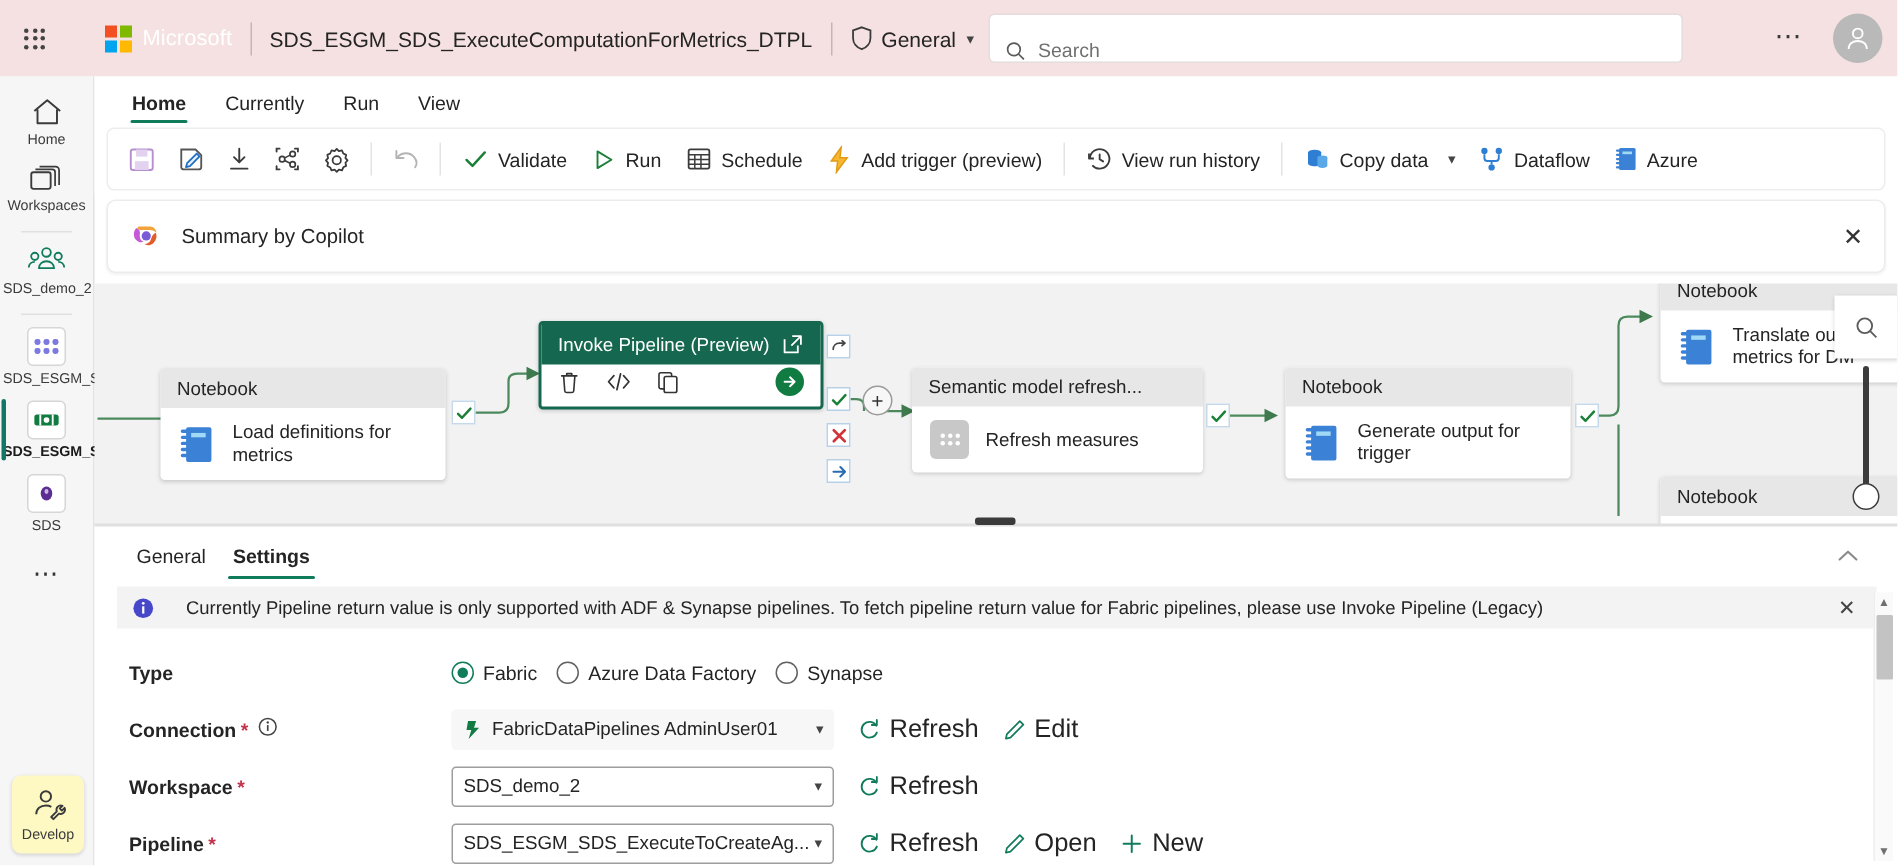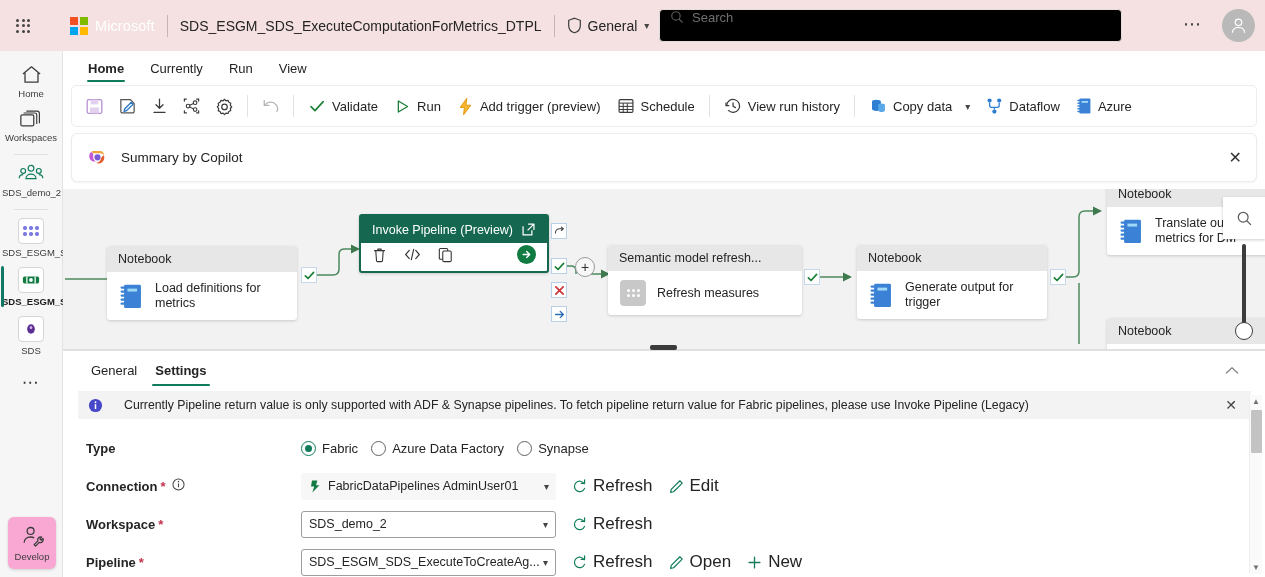--- a/index.html
+++ b/index.html
@@ -24,22 +24,22 @@
   .ms-squares { display:grid; grid-template-columns:repeat(2,8px); grid-template-rows:repeat(2,8px); gap:2px; }
   .ms-squares i { display:block; width:8px; height:8px; }
   .ms-word { color:#ffffff; font-size:14.5px; letter-spacing:.1px; }
   .vdiv { width:1px; height:22px; background:#c8b4b4; margin:0 12px; }
   .doc-title { font-size:14px; color:#242424; }
   .shield-ico { display:inline-flex; margin-right:6px; vertical-align:-3px; }
   .general-chip { display:flex; align-items:center; font-size:14px; color:#242424; cursor:pointer; }
   .chev { margin-left:7px; font-size:10px; color:#444; }
   #search-box {
     position:absolute; left:659px; top:9px; width:463px; height:33px;
-    background:#000000; border:1px solid #e6dcdc; border-radius:4px;
-    display:flex; align-items:flex-start; padding:0 10px; cursor:text;
+    background:#ffffff; border:1px solid #e6dcdc; border-radius:4px;
+    display:flex; align-items:flex-end; padding:0 10px; cursor:text;
   }
   #search-box .ph { color:#707070; font-size:13px; margin-left:8px; }
   .tb-ellipsis { position:absolute; left:1183px; top:14px; color:#3a3a3a; font-size:18px; letter-spacing:1.5px; cursor:pointer; line-height:20px;}
   .avatar {
     position:absolute; left:1222px; top:9px; width:33px; height:33px;
     border-radius:50%; background:#b9b9b9; display:flex;
     align-items:center; justify-content:center; cursor:pointer;
   }
 
   
@@ -56,21 +56,21 @@
   .rail-item.sel .lbl { font-weight:bold; color:#1a1a1a; }
   .rail-item.sel::before {
     content:""; position:absolute; left:1px; top:4px; bottom:4px; width:3px;
     background:#117865; border-radius:2px;
   }
   .rail-sep { width:34px; height:1px; background:#e0e0e0; margin:7px 0 3px; }
   .tile { width:26px; height:26px; border:1px solid #d6d6d6; border-radius:4px; background:#fff; display:flex; align-items:center; justify-content:center;}
   .rail-dots { margin-top:12px; color:#333; font-size:17px; letter-spacing:1.5px; cursor:pointer;}
   #develop-btn {
     position:absolute; left:8px; bottom:8px; width:48px; height:52px;
-    background:#f9a8d4; border-radius:6px; box-shadow:0 1px 3px rgba(0,0,0,.16);
+    background:#fef9c3; border-radius:6px; box-shadow:0 1px 3px rgba(0,0,0,.16);
     display:flex; flex-direction:column; align-items:center; justify-content:center;
     cursor:pointer;
   }
   #develop-btn .lbl { font-size:9.5px; color:#3b3b3b; margin-top:2px; }
 
   
   #ribbon-wrap { position:absolute; left:63px; top:51px; width:1202px; height:79px; background:#fff; }
   #ribbon-tabs { display:flex; align-items:flex-end; height:31px; padding-left:14px; gap:4px; }
   .rtab {
     font-size:13px; padding:5px 11px 6px; color:#242424; cursor:pointer;
@@ -354,31 +354,31 @@
         </svg>
       <span>Validate</span>
     </div>
     <div class="rb-btn">
       <svg width="17" height="17" viewBox="0 0 18 18">
           <path d="M4.6 3.1 14.4 9l-9.8 5.9z" fill="none" stroke="#1a7f37" stroke-width="1.35" stroke-linejoin="round"></path>
         </svg>
       <span>Run</span>
     </div>
     <div class="rb-btn">
-      <svg width="17" height="19" viewBox="0 0 17 19">
-          <path d="M9.8 1.2 3.2 10.4h4.2L6.6 17.8 13.8 8.2H9z" fill="#f7b731" stroke="#e39a15" stroke-width="1"></path>
-        </svg>
-      <span>Add trigger (preview)</span>
-    </div>
-    <div class="rb-btn">
       <svg width="18" height="18" viewBox="0 0 18 18">
         <rect x="2.1" y="2.6" width="13.8" height="12.8" rx="1.2" fill="none" stroke="#3b3b3b" stroke-width="1.2"></rect>
         <path d="M2.1 6.1h13.8M2.1 9.4h13.8M2.1 12.5h13.8M6.2 6.1v9.3M10.3 6.1v9.3" stroke="#3b3b3b" stroke-width="1"></path>
       </svg>
       <span>Schedule</span>
+    </div>
+    <div class="rb-btn">
+      <svg width="17" height="19" viewBox="0 0 17 19">
+          <path d="M9.8 1.2 3.2 10.4h4.2L6.6 17.8 13.8 8.2H9z" fill="#f7b731" stroke="#e39a15" stroke-width="1"></path>
+        </svg>
+      <span>Add trigger (preview)</span>
     </div>
     <div class="rb-sep"></div>
     <div class="rb-btn">
       <svg width="18" height="18" viewBox="0 0 18 18">
         <path d="M2.6 8.6a6.5 6.5 0 1 1 1.6 4.6" fill="none" stroke="#3b3b3b" stroke-width="1.25"></path>
         <path d="M2 5.4v3.3h3.3" fill="none" stroke="#3b3b3b" stroke-width="1.25" stroke-linejoin="round"></path>
         <path d="M9.1 5.9v3.3l2.3 1.4" fill="none" stroke="#3b3b3b" stroke-width="1.25" stroke-linecap="round"></path>
       </svg>
       <span>View run history</span>
     </div>

